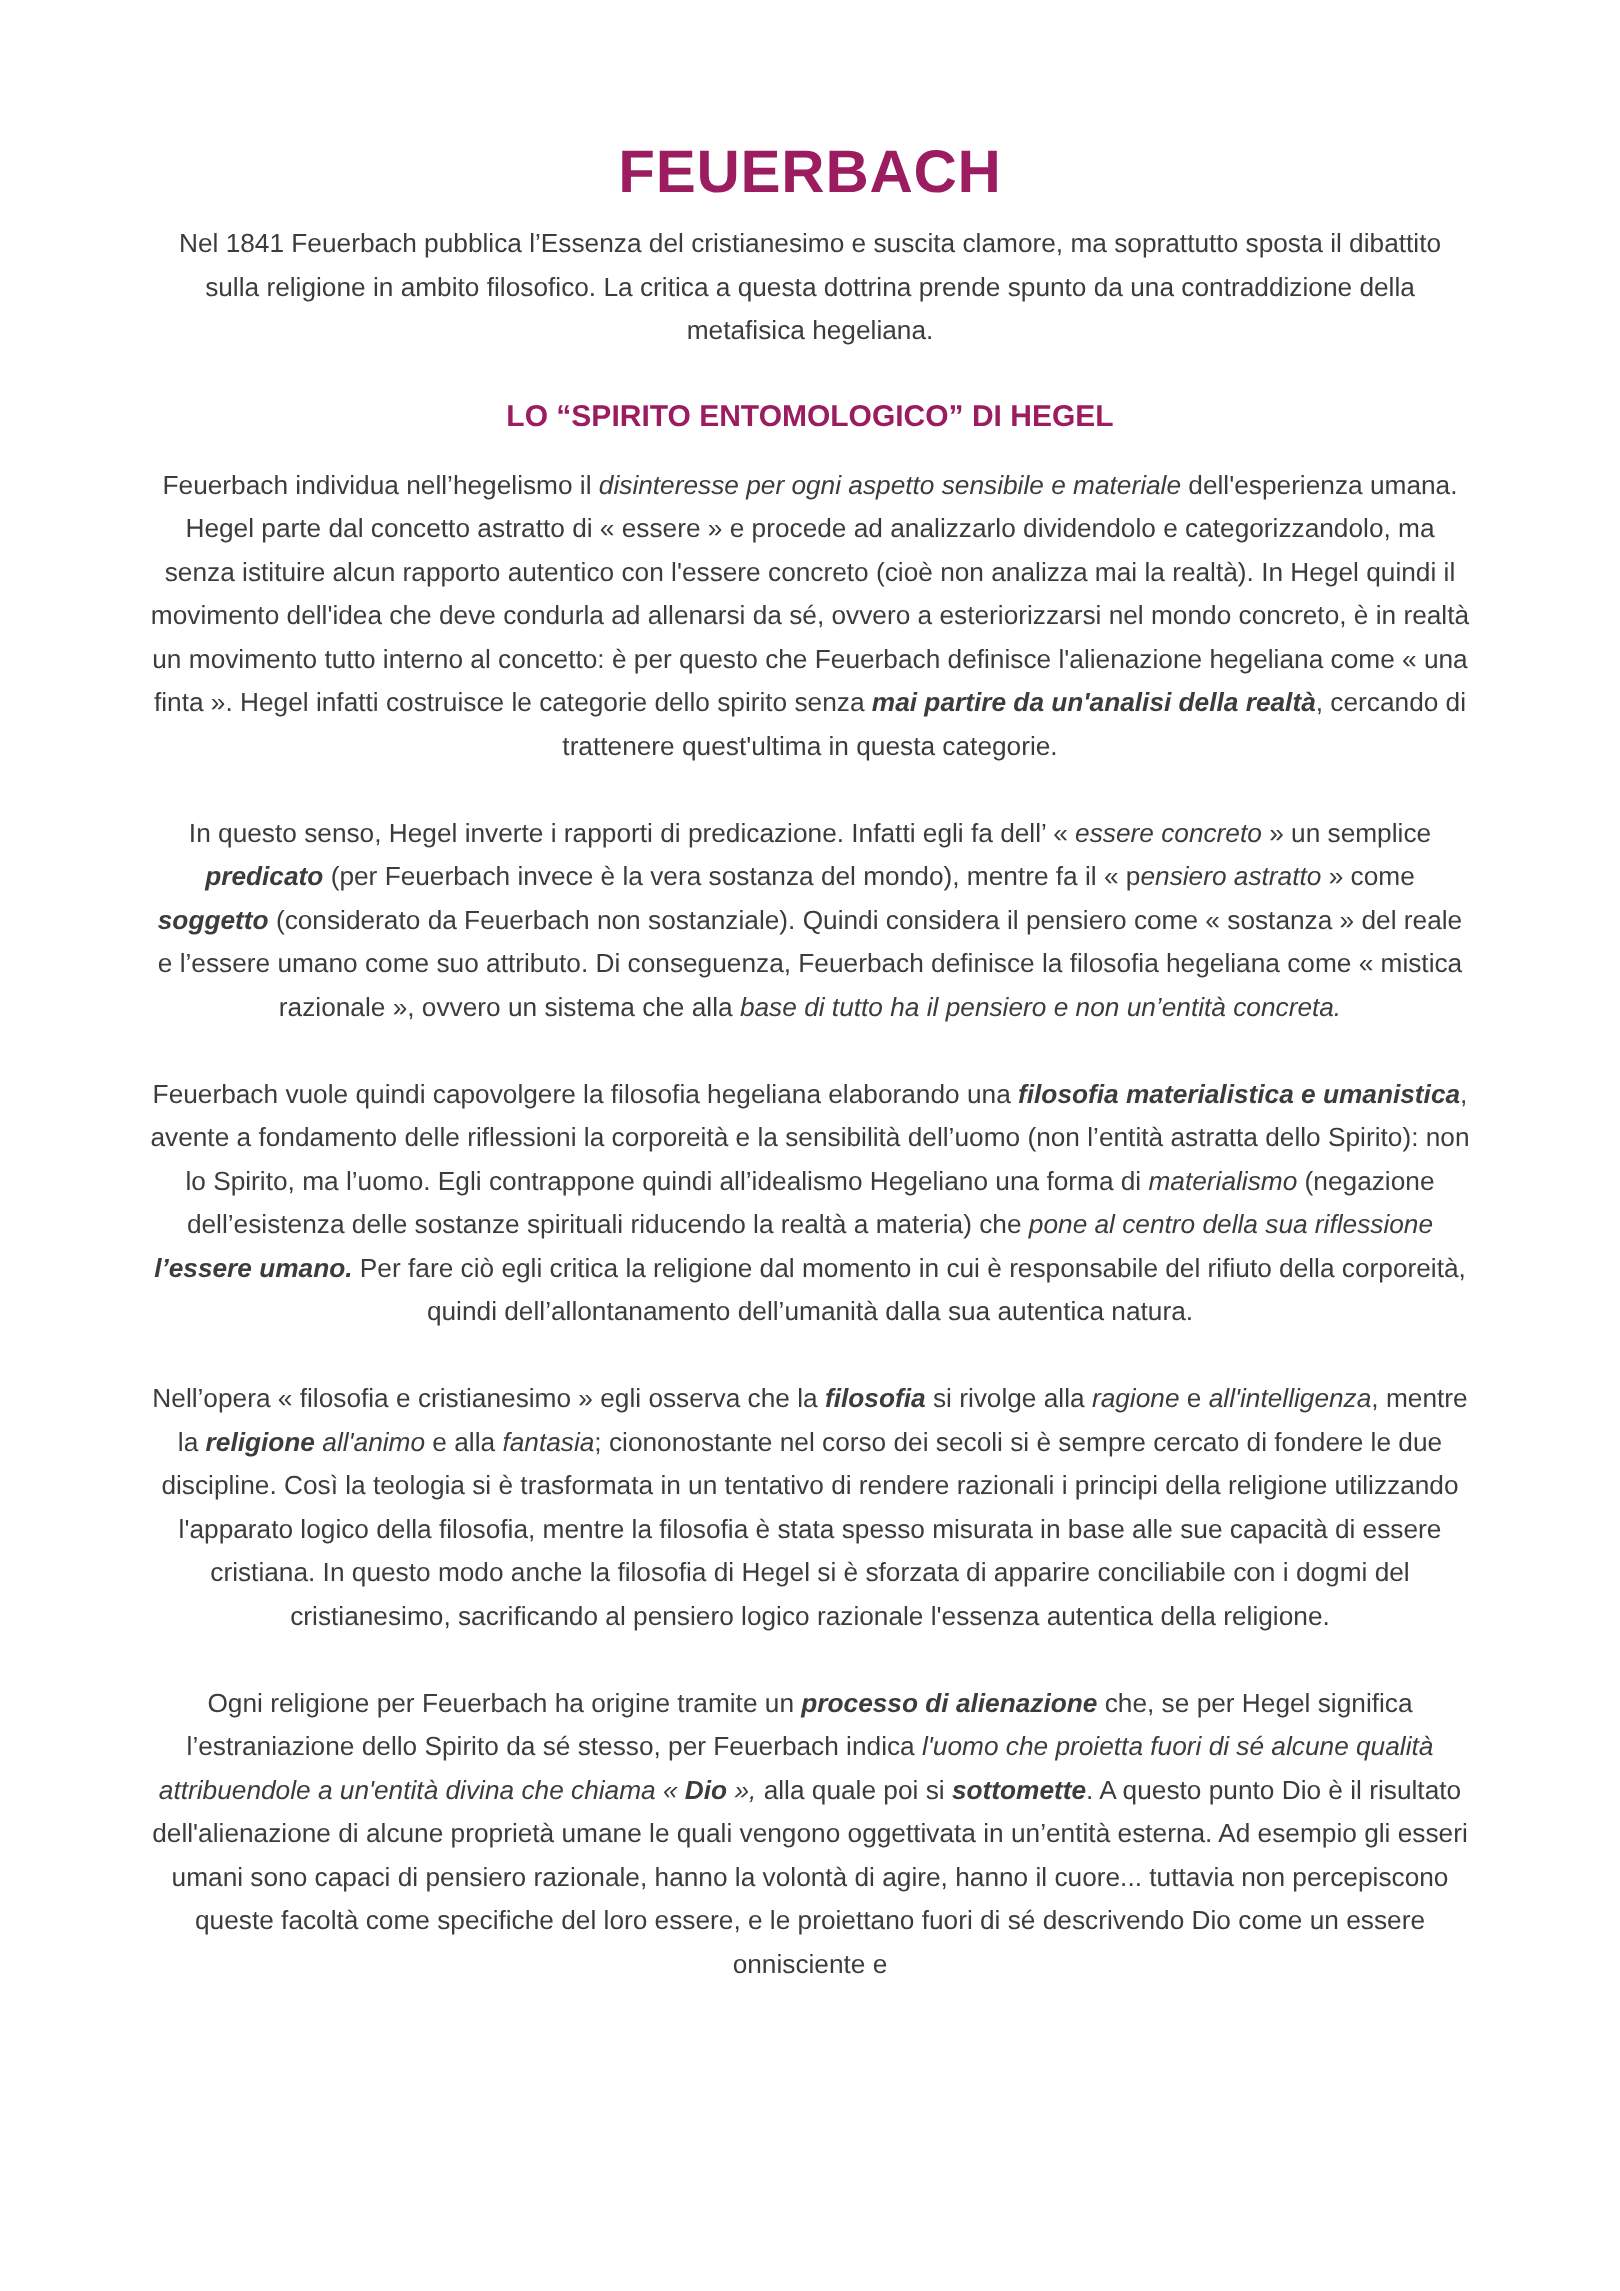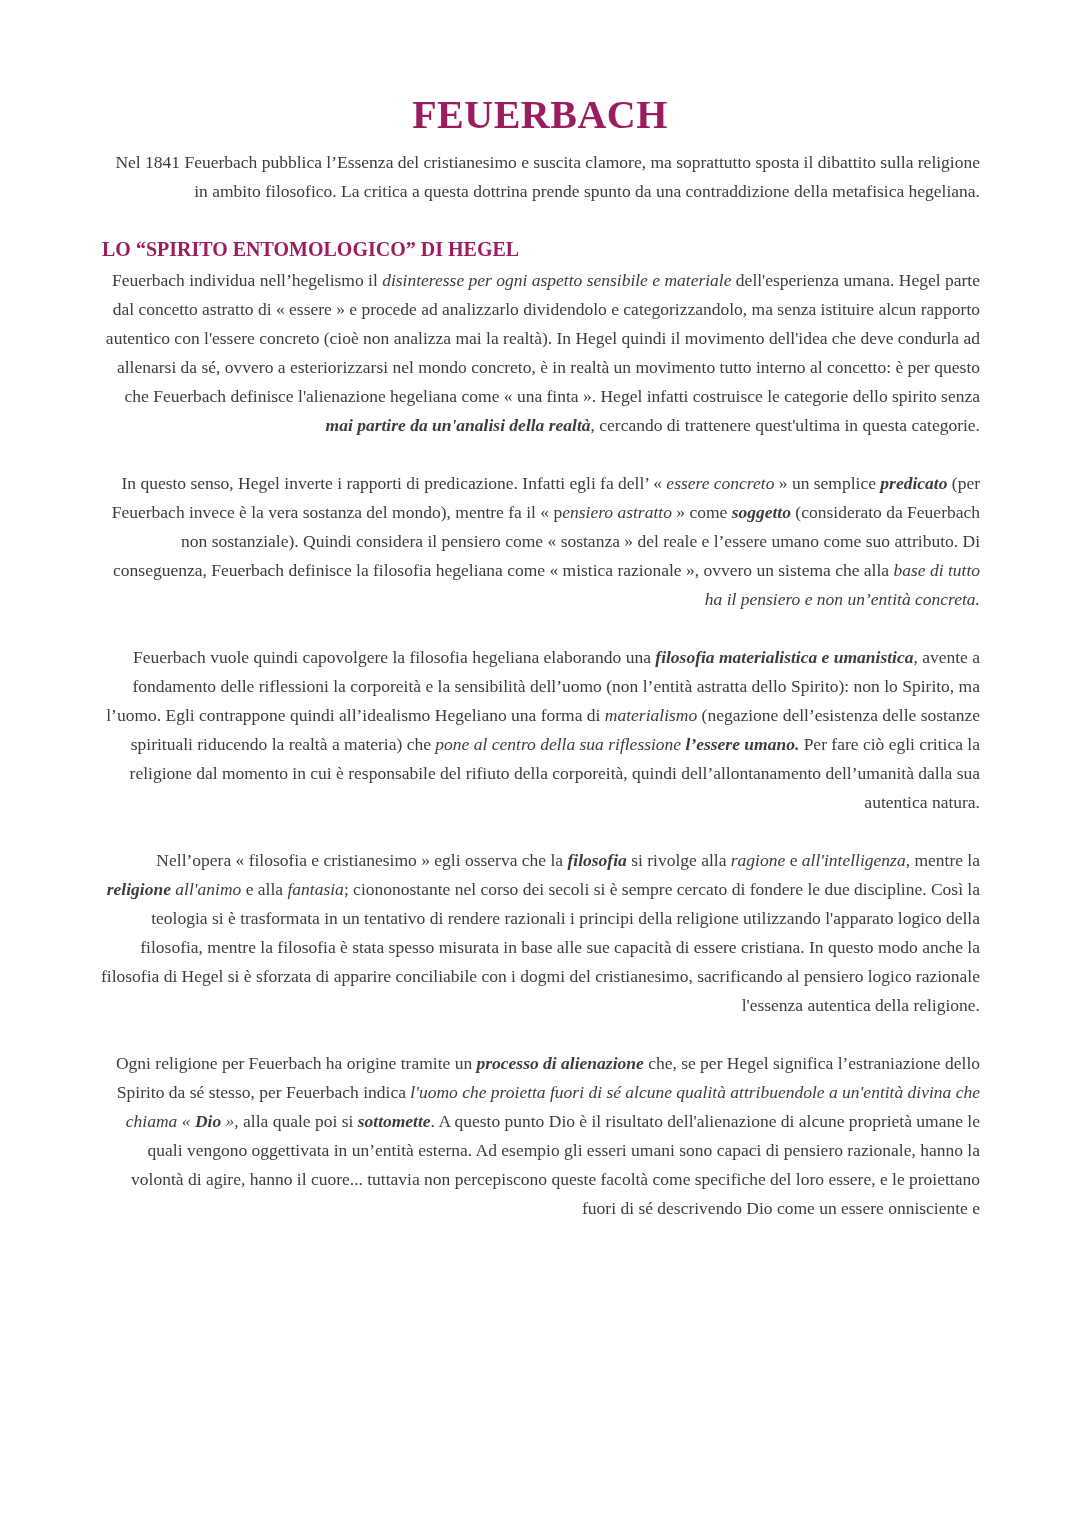--- a/index.html
+++ b/index.html
@@ -9,45 +9,46 @@
     background: #ffffff;
   }
   .page {
     position: relative;
     width: 1080px;
     min-height: 1527px;
     margin: 0 auto;
     box-sizing: border-box;
     padding: 92px 100px 40px 100px;
     background: #ffffff;
-    font-family: Liberation Serif, serif;
+    font-family: Liberation Sans, sans-serif;
     font-size: 17.5px;
     line-height: 29px;
     color: #3c3c3c;
     overflow: hidden;
   }
   .doc-title {
     margin: 0 0 10px 0;
     text-align: center;
     font-size: 40px;
     line-height: 46px;
     font-weight: 700;
     letter-spacing: 0.5px;
     color: #9b1d5f;
   }
   .doc-heading {
-    margin: 2px;
+    margin: 16px;
     font-size: 20px;
     line-height: 29px;
     font-weight: 700;
     color: #9b1d5f;
+    text-align: center;
   }
   .doc-paragraph {
     margin: 0 0 29px 0;
-    text-align: right;
+    text-align: center;
   }
   .doc-paragraph:last-child {
     margin-bottom: 0;
   }
   
   .f-i  { font-style: italic; }
   .f-bi { font-weight: 700; font-style: italic; }
 </style>
 </head>
 <body>

